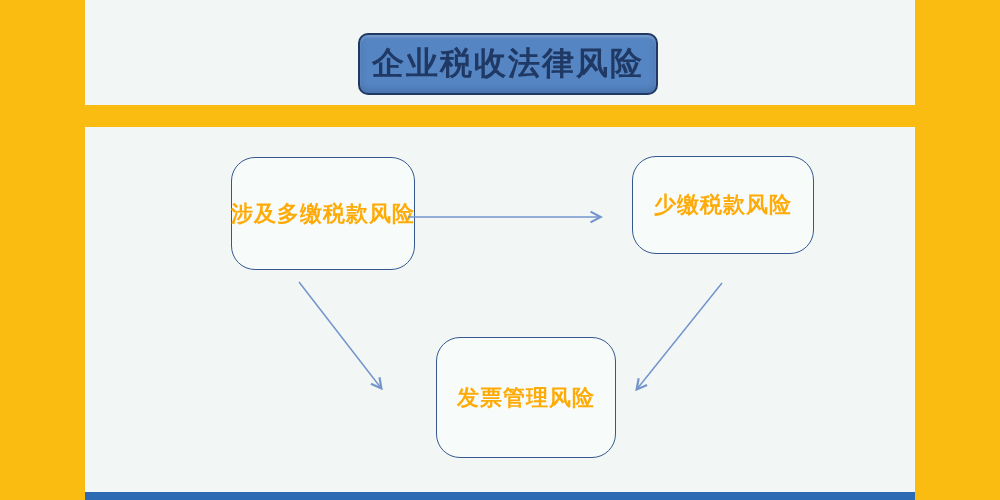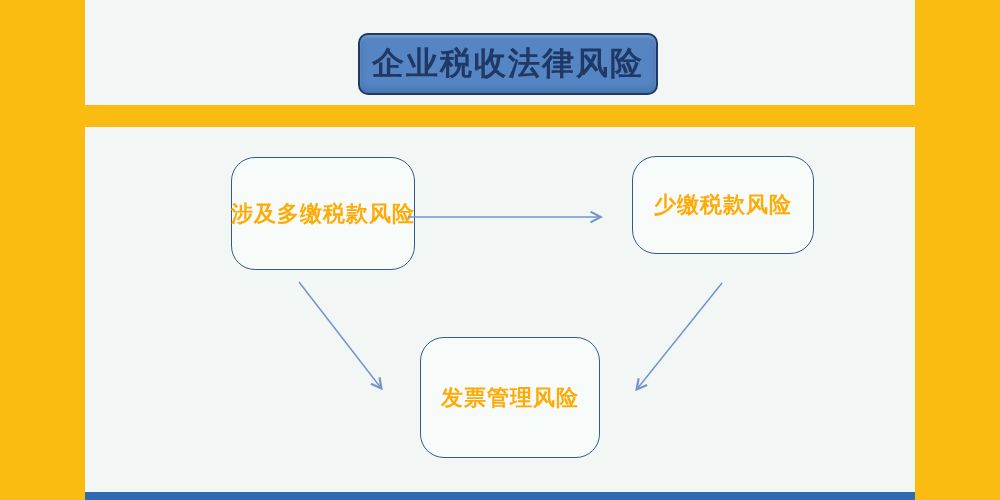--- a/index.html
+++ b/index.html
@@ -54,21 +54,21 @@
     border-radius:24px;
     display:flex;align-items:center;justify-content:center;
   }
   .node span{
     color:var(--node-text);
     font-size:22px;font-weight:bold;letter-spacing:1px;
     white-space:nowrap;
   }
   .node-left {left:207px;top:157px;width:184px;height:113px;margin-left:24px;}
   .node-right{left:632px;top:156px;width:182px;height:98px;}
-  .node-bottom{left:420px;top:337px;width:180px;height:121px;}
+  .node-bottom{left:436px;top:337px;width:180px;height:121px;}
   svg.edges{
     position:absolute;left:0;top:0;width:1000px;height:500px;
     pointer-events:none;
   }
 </style>
 </head>
 <body>
 
 <div class="top-panel"></div>
 <div class="main-panel"></div>

